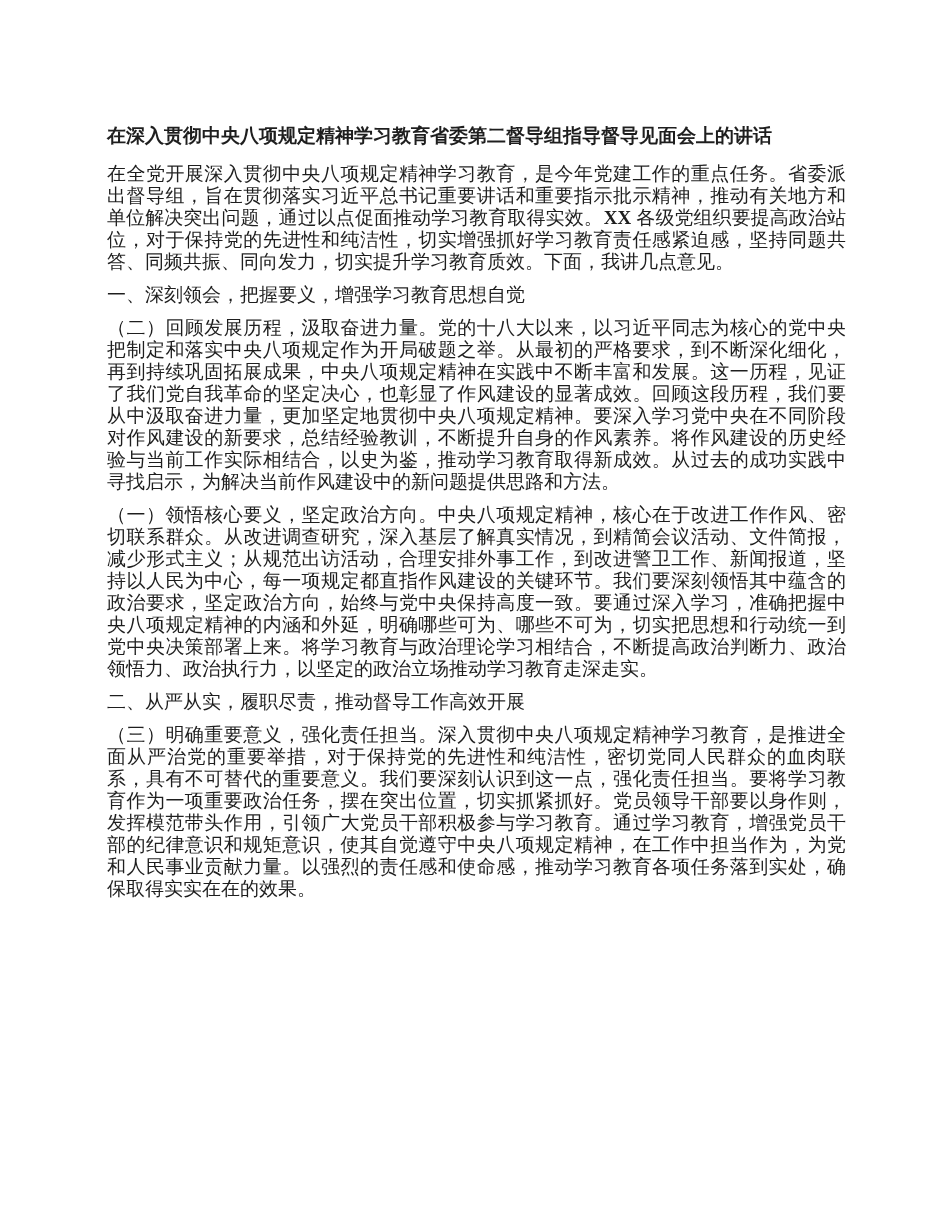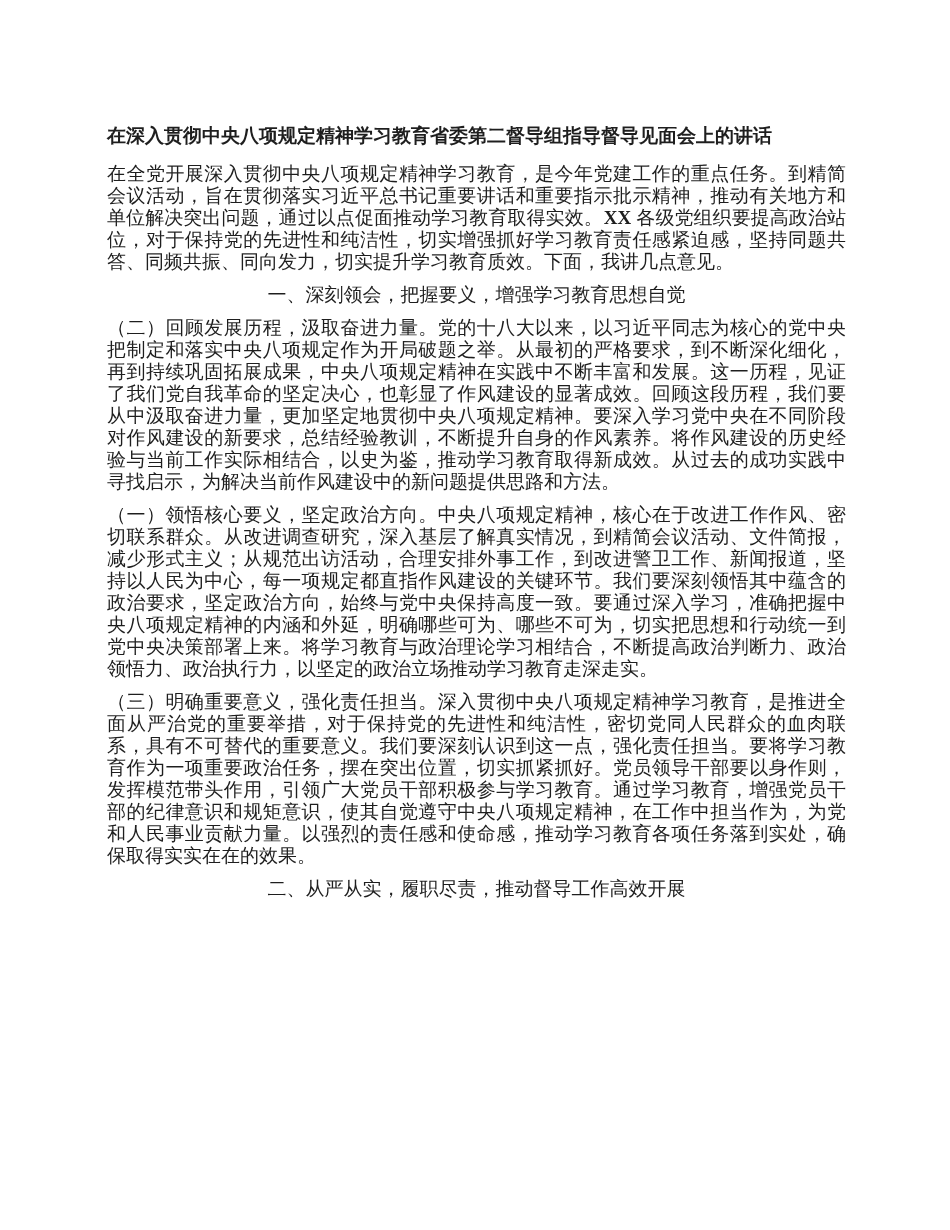--- a/index.html
+++ b/index.html
@@ -21,41 +21,41 @@
     margin: 0 0 14px 0;
     text-align: left;
   }
   .para {
     font-size: 19px;
     line-height: 22px;
     margin: 0 0 11px 0;
     text-align: justify;
     word-break: break-all;
   }
-  .para.heading { text-align: center; }
+  .para.heading { text-align: left; }
   .inline-bold {
     font-weight: bold;
     margin-right: 5px;
     margin-left: 1px;
   }
 </style>
 </head>
 <body>
 
 <div class="page">
 
   <h1 class="doc-title">在深入贯彻中央八项规定精神学习教育省委第二督导组指导督导见面会上的讲话</h1>
 
 
-  <p class="para"><span>在全党开展深入贯彻中央八项规定精神学习教育，是今年党建工作的重点任务。到精简会议活动，旨在贯彻落实习近平总书记重要讲话和重要指示批示精神，推动有关地方和单位解决突出问题，通过以点促面推动学习教育取得实效。</span><strong class="inline-bold">XX</strong><span>各级党组织要提高政治站位，对于保持党的先进性和纯洁性，切实增强抓好学习教育责任感紧迫感，坚持同题共答、同频共振、同向发力，切实提升学习教育质效。下面，我讲几点意见。</span></p>
+  <p class="para"><span>在全党开展深入贯彻中央八项规定精神学习教育，是今年党建工作的重点任务。省委派出督导组，旨在贯彻落实习近平总书记重要讲话和重要指示批示精神，推动有关地方和单位解决突出问题，通过以点促面推动学习教育取得实效。</span><strong class="inline-bold">XX</strong><span>各级党组织要提高政治站位，对于保持党的先进性和纯洁性，切实增强抓好学习教育责任感紧迫感，坚持同题共答、同频共振、同向发力，切实提升学习教育质效。下面，我讲几点意见。</span></p>
 
   <p class="para heading">一、深刻领会，把握要义，增强学习教育思想自觉</p>
 
 
   <p class="para">（二）回顾发展历程，汲取奋进力量。党的十八大以来，以习近平同志为核心的党中央把制定和落实中央八项规定作为开局破题之举。从最初的严格要求，到不断深化细化，再到持续巩固拓展成果，中央八项规定精神在实践中不断丰富和发展。这一历程，见证了我们党自我革命的坚定决心，也彰显了作风建设的显著成效。回顾这段历程，我们要从中汲取奋进力量，更加坚定地贯彻中央八项规定精神。要深入学习党中央在不同阶段对作风建设的新要求，总结经验教训，不断提升自身的作风素养。将作风建设的历史经验与当前工作实际相结合，以史为鉴，推动学习教育取得新成效。从过去的成功实践中寻找启示，为解决当前作风建设中的新问题提供思路和方法。</p>
 
   <p class="para">（一）领悟核心要义，坚定政治方向。中央八项规定精神，核心在于改进工作作风、密切联系群众。从改进调查研究，深入基层了解真实情况，到精简会议活动、文件简报，减少形式主义；从规范出访活动，合理安排外事工作，到改进警卫工作、新闻报道，坚持以人民为中心，每一项规定都直指作风建设的关键环节。我们要深刻领悟其中蕴含的政治要求，坚定政治方向，始终与党中央保持高度一致。要通过深入学习，准确把握中央八项规定精神的内涵和外延，明确哪些可为、哪些不可为，切实把思想和行动统一到党中央决策部署上来。将学习教育与政治理论学习相结合，不断提高政治判断力、政治领悟力、政治执行力，以坚定的政治立场推动学习教育走深走实。</p>
 
+  <p class="para heading">二、从严从实，履职尽责，推动督导工作高效开展</p>
+
   <p class="para">（三）明确重要意义，强化责任担当。深入贯彻中央八项规定精神学习教育，是推进全面从严治党的重要举措，对于保持党的先进性和纯洁性，密切党同人民群众的血肉联系，具有不可替代的重要意义。我们要深刻认识到这一点，强化责任担当。要将学习教育作为一项重要政治任务，摆在突出位置，切实抓紧抓好。党员领导干部要以身作则，发挥模范带头作用，引领广大党员干部积极参与学习教育。通过学习教育，增强党员干部的纪律意识和规矩意识，使其自觉遵守中央八项规定精神，在工作中担当作为，为党和人民事业贡献力量。以强烈的责任感和使命感，推动学习教育各项任务落到实处，确保取得实实在在的效果。</p>
-
-  <p class="para heading">二、从严从实，履职尽责，推动督导工作高效开展</p>
 
 </div>
 
 </body></html>

